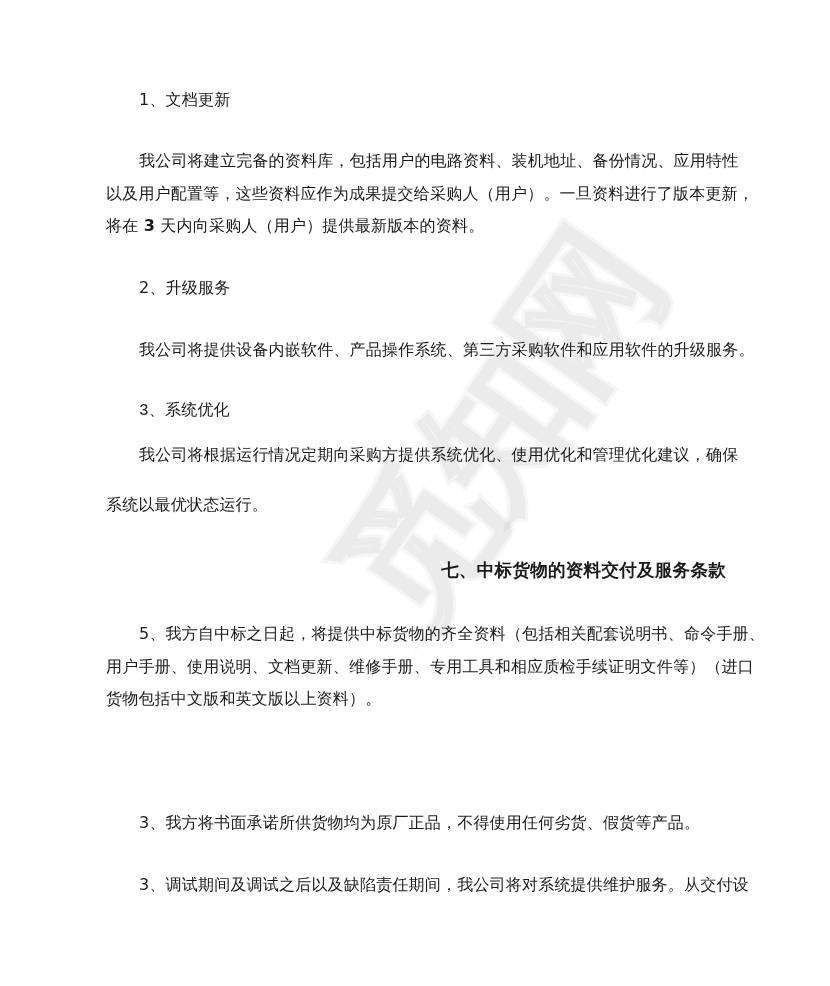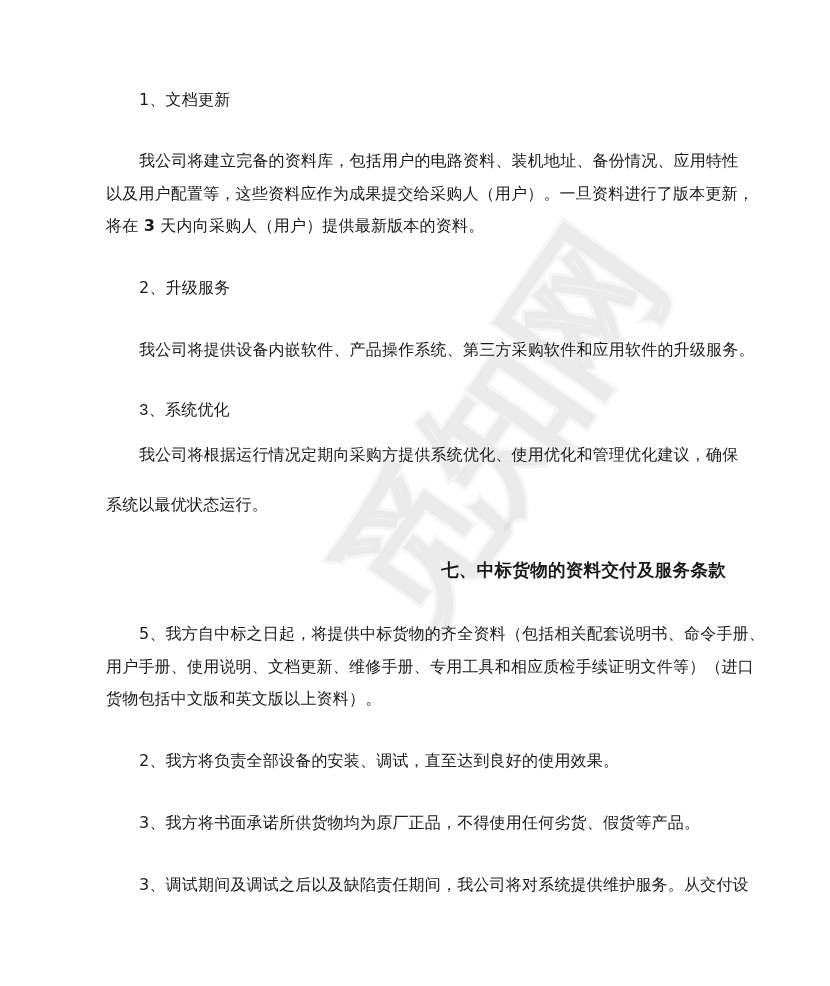--- a/index.html
+++ b/index.html
@@ -46,17 +46,16 @@
   <div class="line indent" style="top:401px;font-family:Liberation Mono, monospace;">3、系统优化</div>
   <div class="line indent" style="top:445px;">我公司将根据运行情况定期向采购方提供系统优化、使用优化和管理优化建议，确保</div>
   <div class="line" style="top:495px;">系统以最优状态运行。</div>
 
   <div class="line h2" style="top:560px;text-align:right;">七、中标货物的资料交付及服务条款</div>
 
   <div class="line indent" style="top:624px;">5、我方自中标之日起，将提供中标货物的齐全资料（包括相关配套说明书、命令手册、</div>
   <div class="line" style="top:657px;">用户手册、使用说明、文档更新、维修手册、专用工具和相应质检手续证明文件等）（进口</div>
   <div class="line" style="top:689px;">货物包括中文版和英文版以上资料）。</div>
 
-  <div class="line indent" style="top:751px;">2、我方将负责全部设备的安装、调试，直至达到良好的使用效果。</div>
   <div class="line indent" style="top:813px;">3、我方将书面承诺所供货物均为原厂正品，不得使用任何劣货、假货等产品。</div>
   <div class="line indent" style="top:875px;">3、调试期间及调试之后以及缺陷责任期间，我公司将对系统提供维护服务。从交付设</div>
 
 </div>
 
 </body></html>

